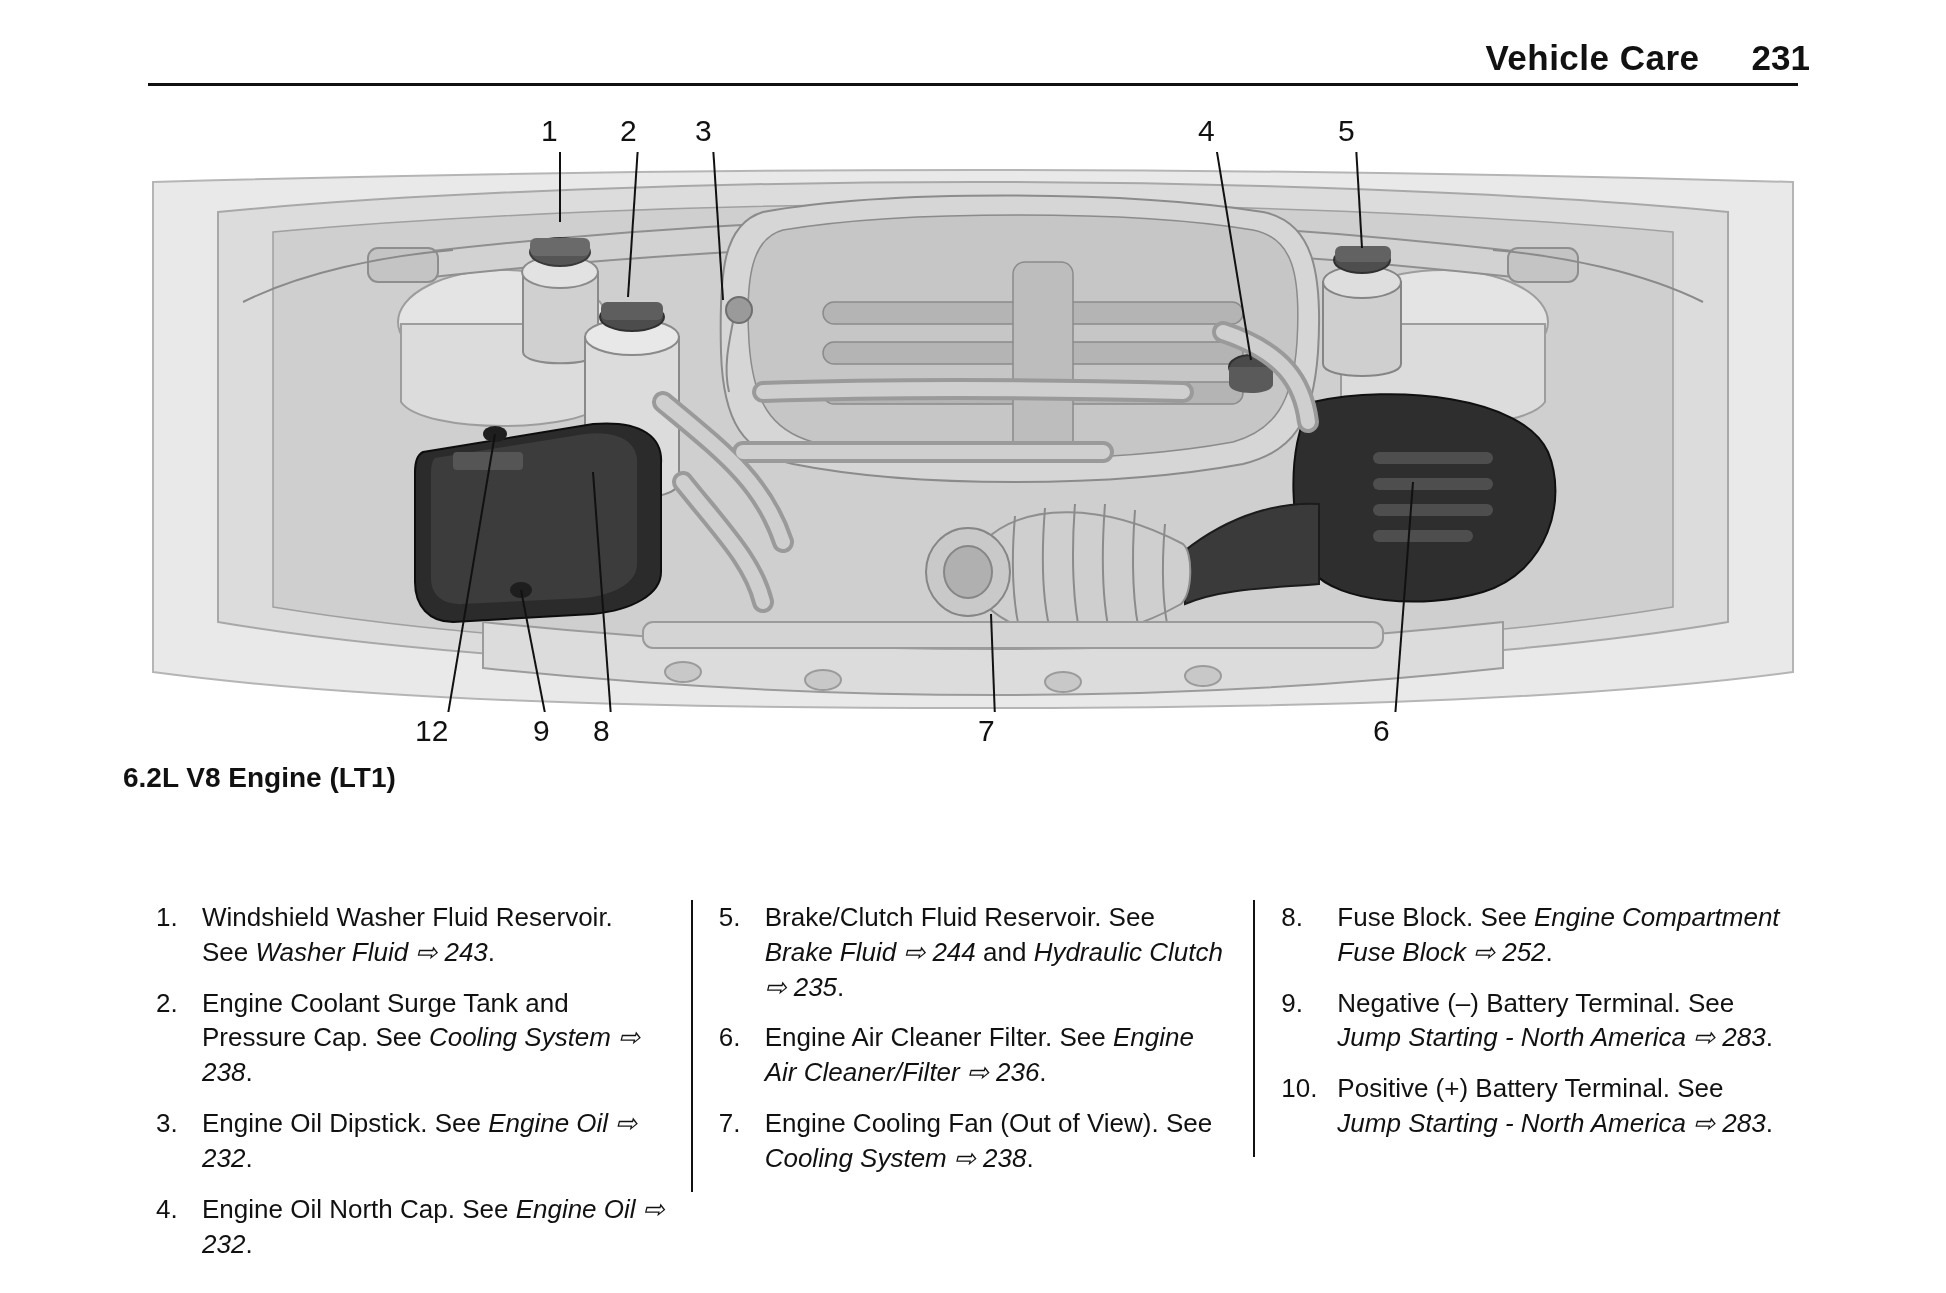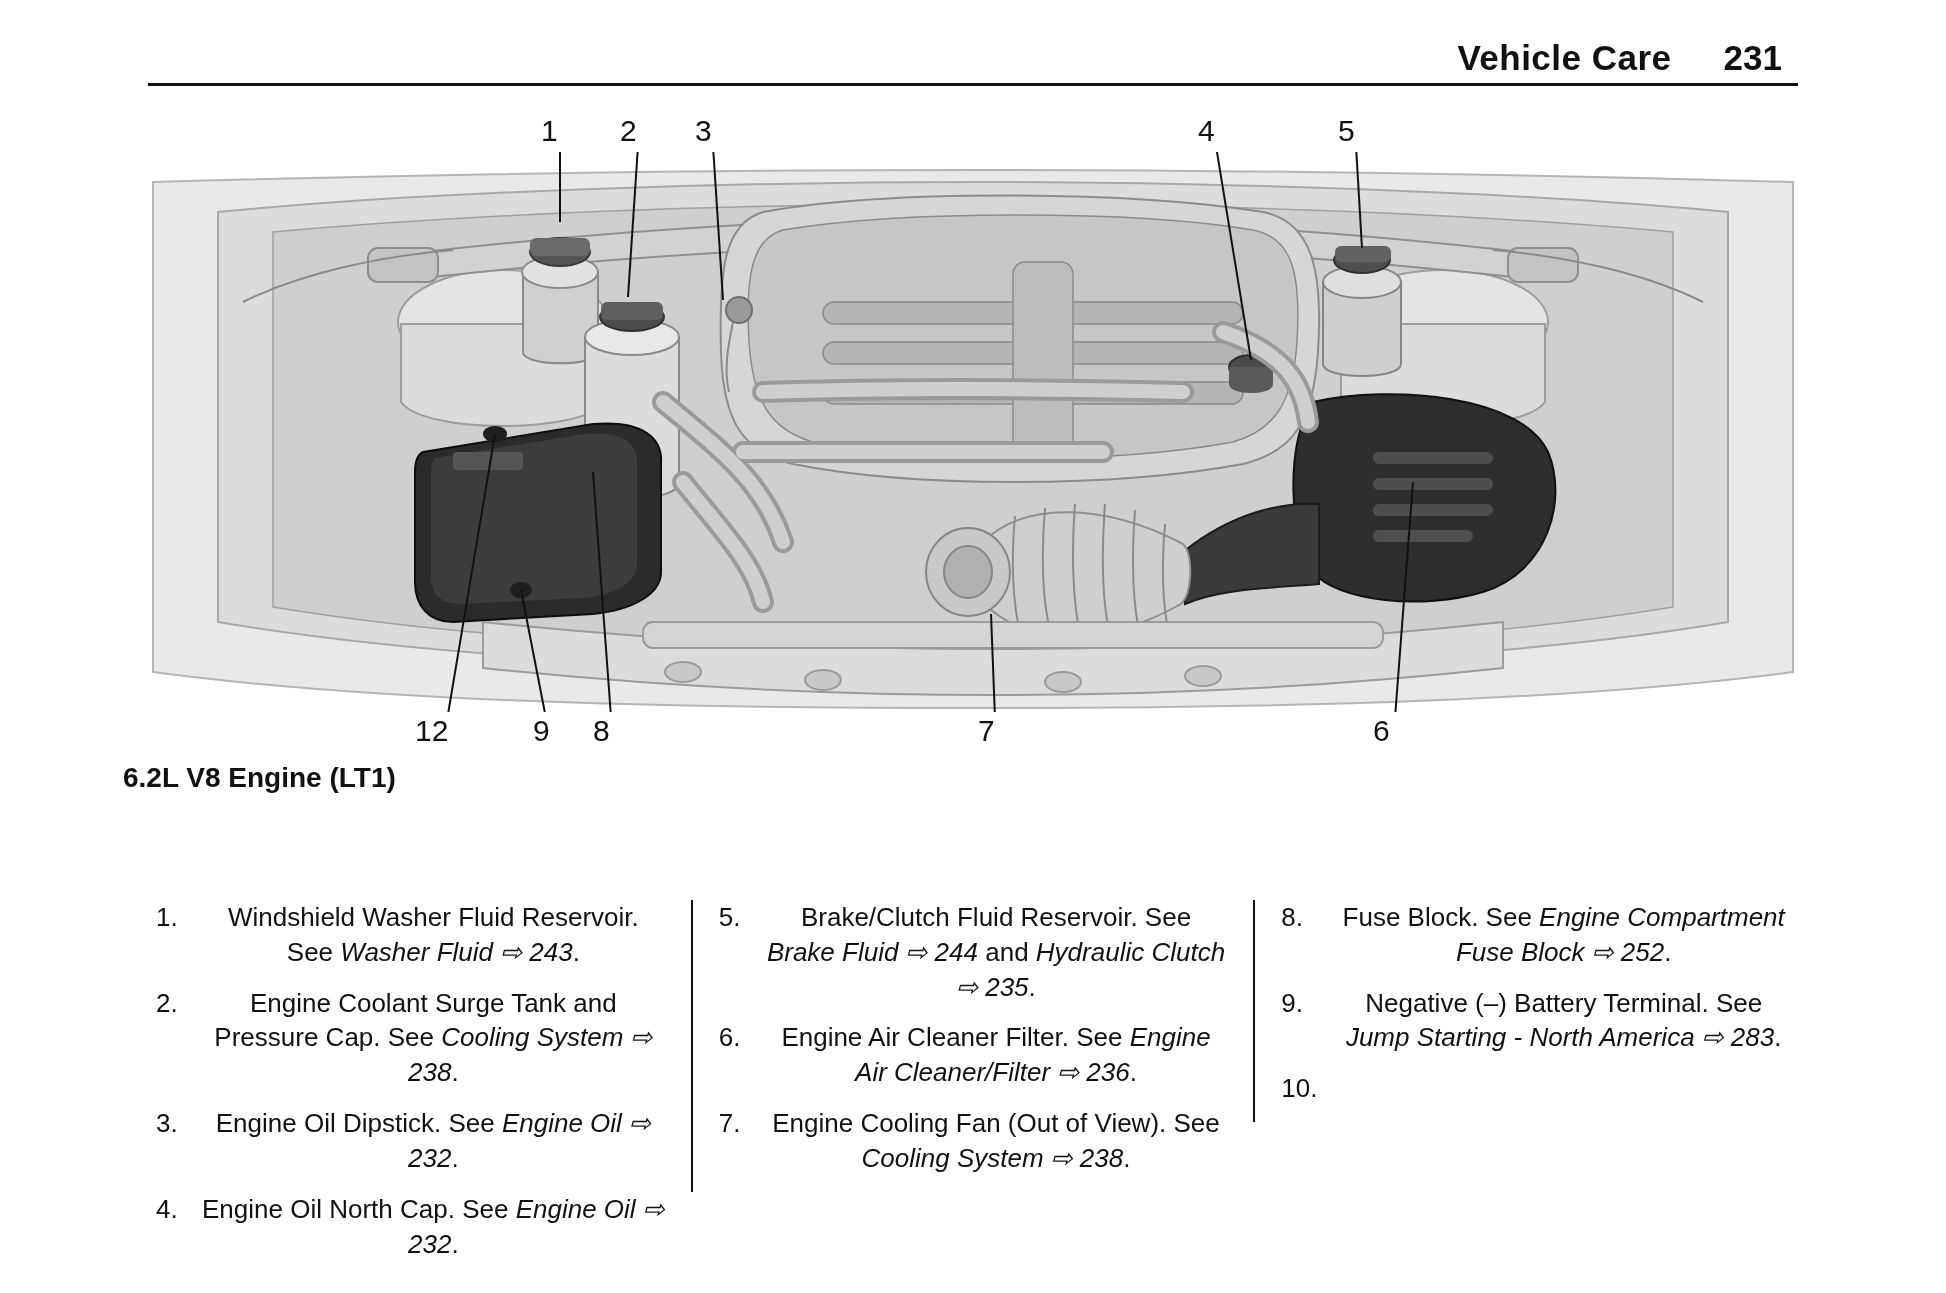--- a/index.html
+++ b/index.html
@@ -23,21 +23,21 @@
     padding: 0 120px;
   }
 
   
   .header {
     position: relative;
     height: 96px;
   }
   .header-inner {
     position: absolute;
-    right: 44px;
+    right: 16px;
     bottom: 18px;
     display: flex;
     align-items: flex-start;
     gap: 52px;
     margin-top: 39px;
   }
   .header-title {
     font-size: 35px;
     font-weight: bold;
     letter-spacing: 0.5px;
@@ -108,21 +108,20 @@
     margin-bottom: 16px;
   }
   .legend-num {
     width: 46px;
     flex: 0 0 46px;
     text-align: left;
   }
   .legend-col.col3 .legend-num { width: 56px; flex: 0 0 56px; }
   .legend-text {
     flex: 1 1 auto;
-    text-align: center;
   }
   .legend-text i { font-style: italic; }
   .line  { stroke: #8a8a8a; fill: none; stroke-width: 2; }
 </style>
 </head>
 <body>
 
 <div class="page">
 
   <div class="header">
@@ -322,17 +321,18 @@
         <div class="legend-item">
           <div class="legend-num">8.</div>
           <div class="legend-text"><span>Fuse Block. See </span><i>Engine Compartment Fuse Block</i><i> ⇨ </i><i>252</i><span>.</span></div>
         </div>
         <div class="legend-item">
           <div class="legend-num">9.</div>
           <div class="legend-text"><span>Negative (–) Battery Terminal. See </span><i>Jump Starting - North America</i><i> ⇨ </i><i>283</i><span>.</span></div>
         </div>
         <div class="legend-item">
           <div class="legend-num">10.</div>
+          <div class="legend-text"><span>Positive (+) Battery Terminal. See </span><i>Jump Starting - North America</i><i> ⇨ </i><i>283</i><span>.</span></div>
         </div>
       </div>
   </div>
 
 </div>
 
 </body></html>

